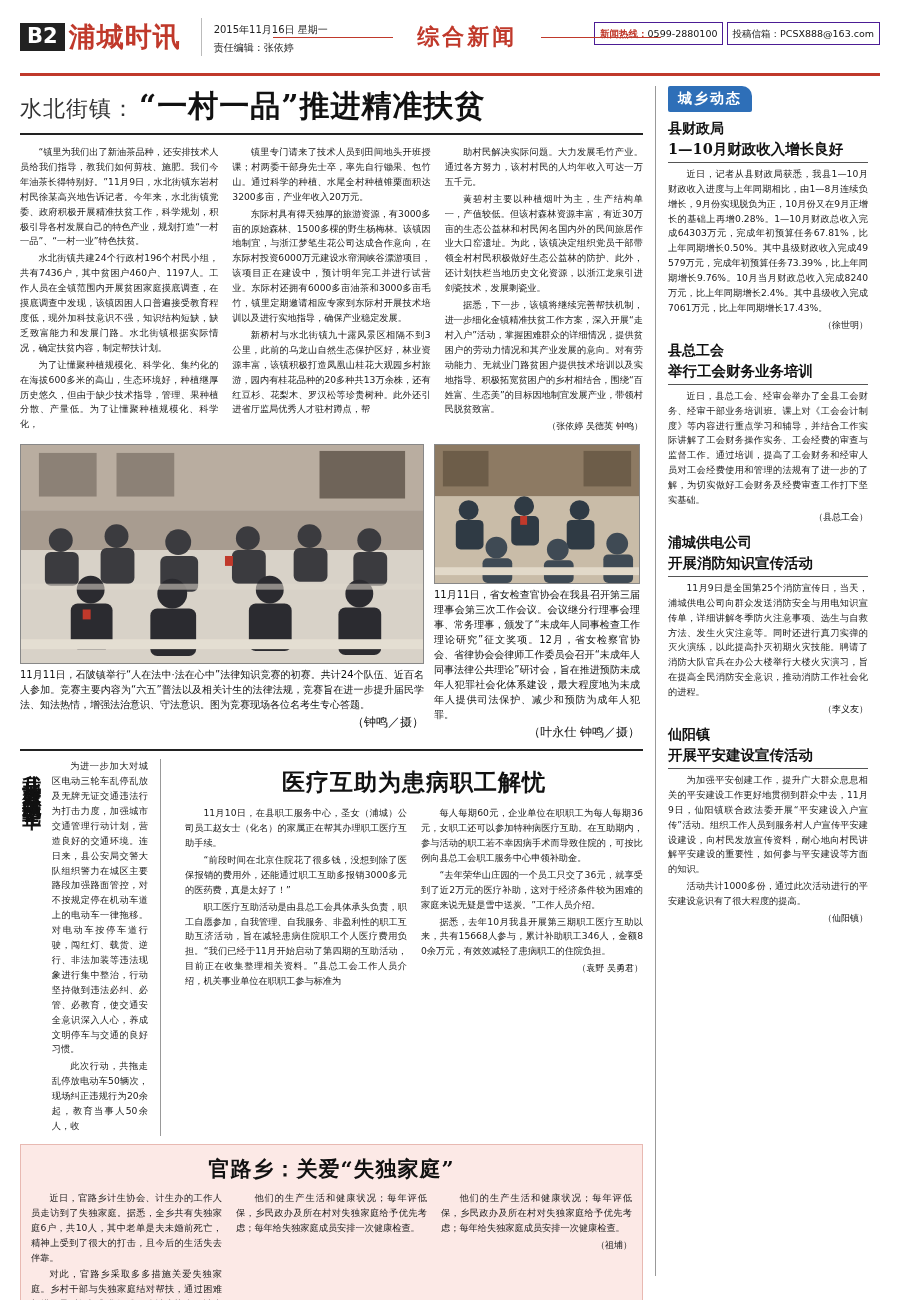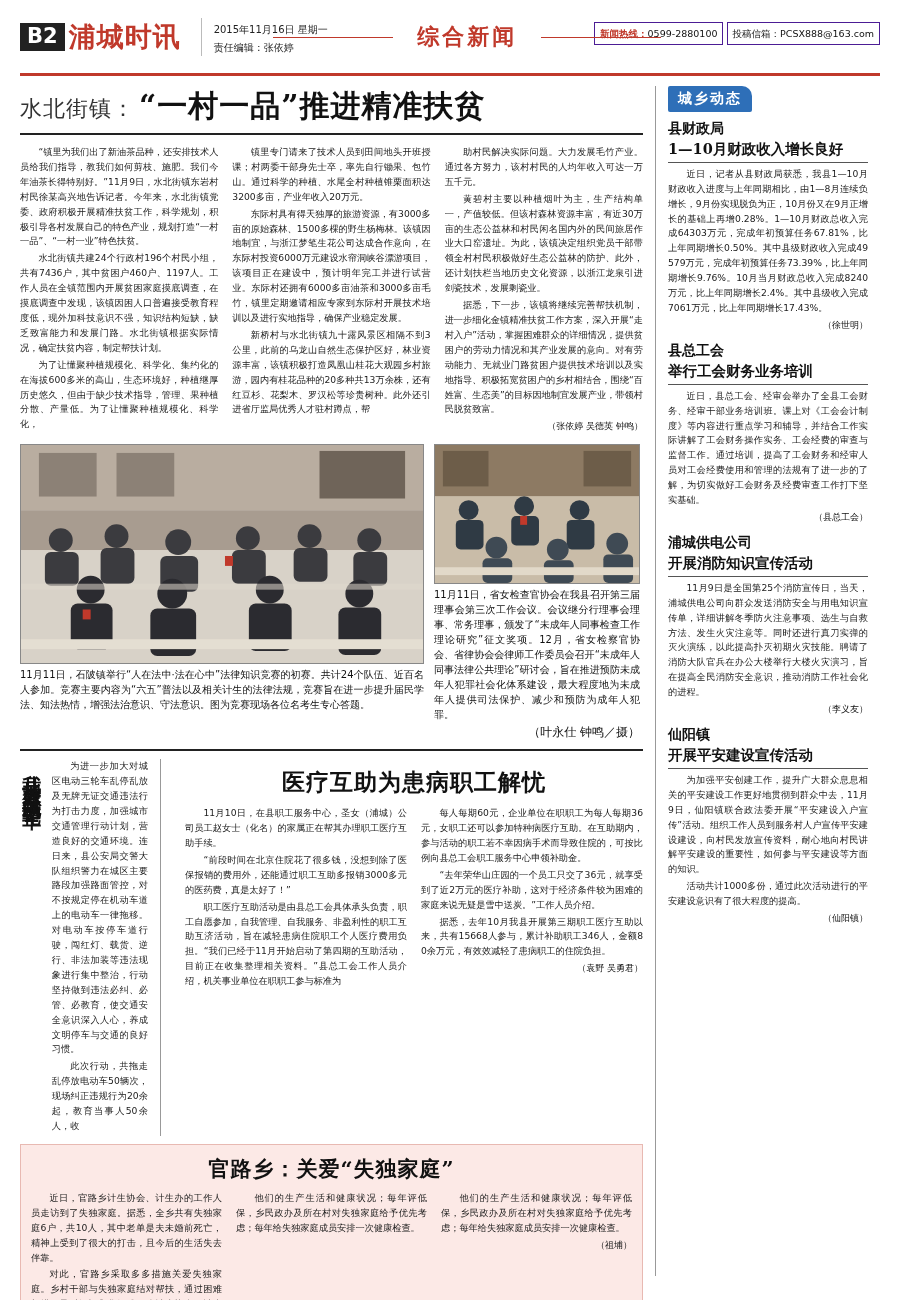--- a/index.html
+++ b/index.html
@@ -288,20 +288,21 @@
               </g>
 
               <rect x="0" y="196" width="404" height="10" fill="#e4ded2"></rect>
               <rect x="0" y="140" width="404" height="6" fill="#e0d9cd" opacity="0.55"></rect>
 
               <rect x="205" y="112" width="8" height="10" fill="#c0392b"></rect>
               <rect x="62" y="166" width="8" height="10" fill="#c0392b"></rect>
             </svg>
           </div>
           <div class="cap">11月11日，石陂镇举行“人在法中·法在心中”法律知识竞赛的初赛。共计24个队伍、近百名人参加。竞赛主要内容为“六五”普法以及相关计生的法律法规，竞赛旨在进一步提升届民学法、知法热情，增强法治意识、守法意识。图为竞赛现场各位名考生专心答题。</div>
+          <div class="cap-by">（钟鸣／摄）</div>
         </div>
 
         <div style="width:206px;">
           <div class="photo ph-right">
             <svg class="ph-img" viewBox="0 0 206 140" preserveAspectRatio="none">
               <rect width="206" height="140" fill="#b9aa96"></rect>
               <rect x="0" y="0" width="206" height="52" fill="#8d7a63"></rect>
               <rect x="0" y="52" width="206" height="88" fill="#c9bca8"></rect>
               <rect x="8" y="6" width="46" height="36" fill="#6d5d49"></rect>
               <rect x="150" y="6" width="48" height="36" fill="#6d5d49"></rect>

